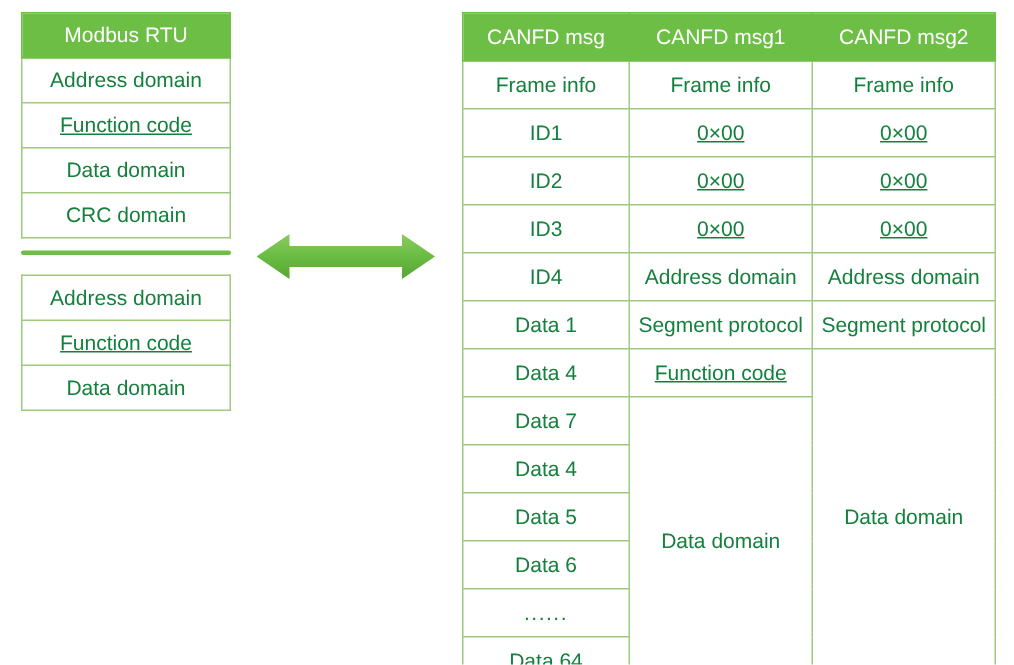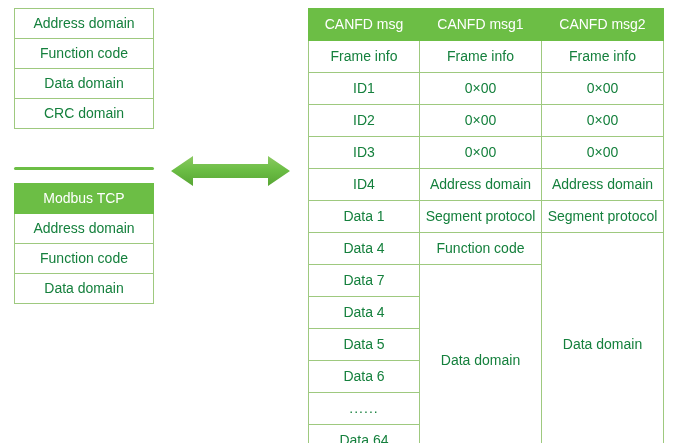--- a/index.html
+++ b/index.html
@@ -34,21 +34,21 @@
   }
   .hdr td {
     background: #6cbe45;
     color: #ffffff;
     border: 1px solid #6cbe45;
     font-size: 14px;
   }
 
   
   .t-green  { color: #9fd36a; }
-  .t-red    { color: #ea5e7b; }
+  .t-red    { color: #ea5e7b; text-decoration: underline; }
   .t-dark   { color: #3b3b3b; }
   .t-dots   { color: #7a7a7a; letter-spacing: 1px; font-size: 12px; }
 
   
   #modbus-rtu-table {
     left: 14px;
     top: 8px;
     width: 140px;
   }
   #modbus-rtu-table td { height: 29px; }
@@ -90,42 +90,42 @@
   #canfd-table col.c1 { width: 111px; }
   #canfd-table col.c2 { width: 122px; }
   #canfd-table col.c3 { width: 122px; }
   #canfd-table td.span-cell { vertical-align: middle; }
 </style>
 </head>
 <body>
 
 <table class="tbl" id="modbus-rtu-table">
   <tbody>
+    <tr class="hdr">
+      <td>Modbus RTU</td>
+    </tr>
     <tr>
       <td class="t-green">Address domain</td>
     </tr>
     <tr>
       <td class="t-red">Function code</td>
     </tr>
     <tr>
       <td class="t-green">Data domain</td>
     </tr>
     <tr>
       <td class="t-dark">CRC domain</td>
     </tr>
   </tbody>
 </table>
 
 <div id="left-divider"></div>
 
 <table class="tbl" id="modbus-tcp-table">
   <tbody>
-    <tr class="hdr">
-      <td>Modbus TCP</td>
-    </tr>
     <tr>
       <td class="t-green">Address domain</td>
     </tr>
     <tr>
       <td class="t-red">Function code</td>
     </tr>
     <tr>
       <td class="t-green">Data domain</td>
     </tr>
   </tbody>

